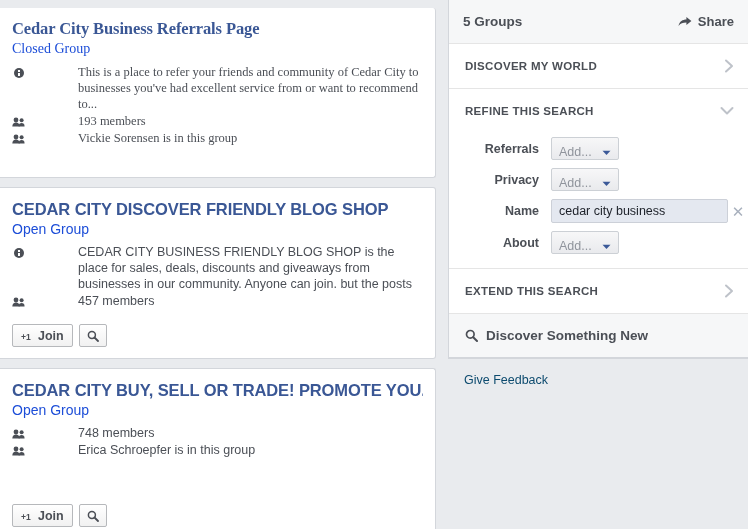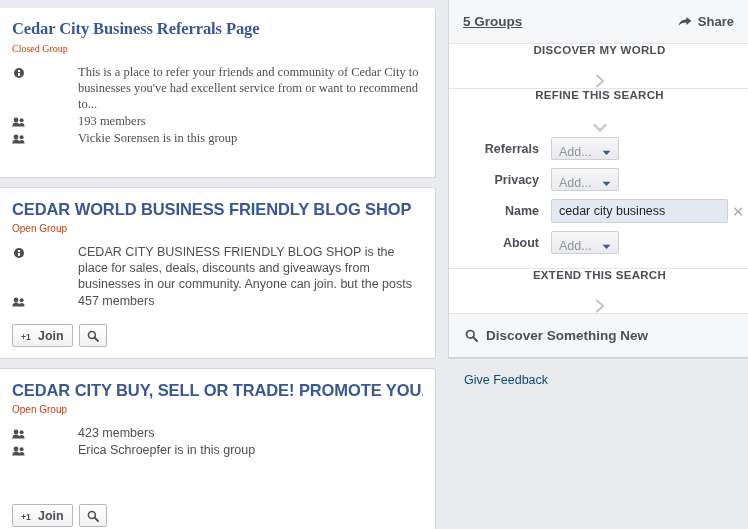--- a/index.html
+++ b/index.html
@@ -44,22 +44,22 @@
     font-size: 16.5px;
     font-weight: bold;
     line-height: 20px;
     letter-spacing: -0.1px;
     margin: 0 0 1px 0;
     white-space: nowrap;
     overflow: hidden;
     cursor: pointer;
   }
   .group-privacy {
-    color: #c2410c;
-    font-size: 10px;
+    color: #1d4ed8;
+    font-size: 14px;
     line-height: 18px;
     margin-bottom: 6px;
   }
 
   .meta-row {
     display: flex;
     align-items: flex-start;
     font-size: 12.5px;
     line-height: 16px;
     color: #4b4f56;
@@ -154,21 +154,20 @@
     align-items: center;
     justify-content: space-between;
     padding: 0 14px;
     background: #f6f7f8;
     border-bottom: 1px solid #e5e5e5;
   }
   .sb-head-title {
     font-size: 13.5px;
     font-weight: bold;
     color: #4b4f56;
-    text-decoration: underline;
   }
   .share-btn {
     display: flex;
     align-items: center;
     font-size: 13px;
     font-weight: bold;
     color: #4b4f56;
     cursor: pointer;
   }
   .share-btn .glyph { margin-right: 6px; display: inline-flex; }
@@ -177,21 +176,20 @@
     background: #fff;
     border-bottom: 1px solid #e5e5e5;
   }
   .sb-section-head {
     height: 44px;
     display: flex;
     align-items: center;
     justify-content: space-between;
     padding: 0 14px 0 16px;
     cursor: pointer;
-    flex-direction: column;
   }
   .sb-section-head .lbl {
     font-size: 11.5px;
     font-weight: bold;
     letter-spacing: 0.3px;
     color: #4b4f56;
   }
   .chev { color: #bec2c9; display: inline-flex; }
 
   .filters {
@@ -315,21 +313,21 @@
               <circle cx="9.6" cy="3.2" r="2" fill="#4b4f56"></circle>
               <path d="M6.6 9.6 C6.6 7 7.9 6.1 9.6 6.1 C11.3 6.1 12.6 7 12.6 9.6 Z" fill="#4b4f56"></path>
             </svg>
         </span>
         <span class="txt">Vickie Sorensen is in this group</span>
       </div>
 
     </div>
 
     <div class="card c2">
-      <div class="group-title">CEDAR WORLD BUSINESS FRIENDLY BLOG SHOP</div>
+      <div class="group-title">CEDAR CITY DISCOVER FRIENDLY BLOG SHOP</div>
       <div class="group-privacy">Open Group</div>
 
       <div class="meta-row desc">
         <span class="ico">
             <span class="icon-info"></span>
           </span>
         <span class="txt">CEDAR CITY BUSINESS FRIENDLY BLOG SHOP is the place for sales, deals, discounts and giveaways from businesses in our community. Anyone can join. but the posts are to be made by local and legitimate businesses or...</span>
       </div>
 
       <div class="meta-row member">
@@ -370,21 +368,21 @@
 
       <div class="meta-row member" style="margin-top:4px">
         <span class="ico">
           <svg width="13" height="10" viewBox="0 0 13 10">
               <circle cx="4" cy="3" r="2.4" fill="#4b4f56"></circle>
               <path d="M0.3 9.6 C0.3 6.6 2 5.5 4 5.5 C6 5.5 7.7 6.6 7.7 9.6 Z" fill="#4b4f56"></path>
               <circle cx="9.6" cy="3.2" r="2" fill="#4b4f56"></circle>
               <path d="M6.6 9.6 C6.6 7 7.9 6.1 9.6 6.1 C11.3 6.1 12.6 7 12.6 9.6 Z" fill="#4b4f56"></path>
             </svg>
         </span>
-        <span class="txt">423 members</span>
+        <span class="txt">748 members</span>
       </div>
 
       <div class="meta-row member">
         <span class="ico">
           <svg width="13" height="10" viewBox="0 0 13 10">
               <circle cx="4" cy="3" r="2.4" fill="#4b4f56"></circle>
               <path d="M0.3 9.6 C0.3 6.6 2 5.5 4 5.5 C6 5.5 7.7 6.6 7.7 9.6 Z" fill="#4b4f56"></path>
               <circle cx="9.6" cy="3.2" r="2" fill="#4b4f56"></circle>
               <path d="M6.6 9.6 C6.6 7 7.9 6.1 9.6 6.1 C11.3 6.1 12.6 7 12.6 9.6 Z" fill="#4b4f56"></path>
             </svg>

